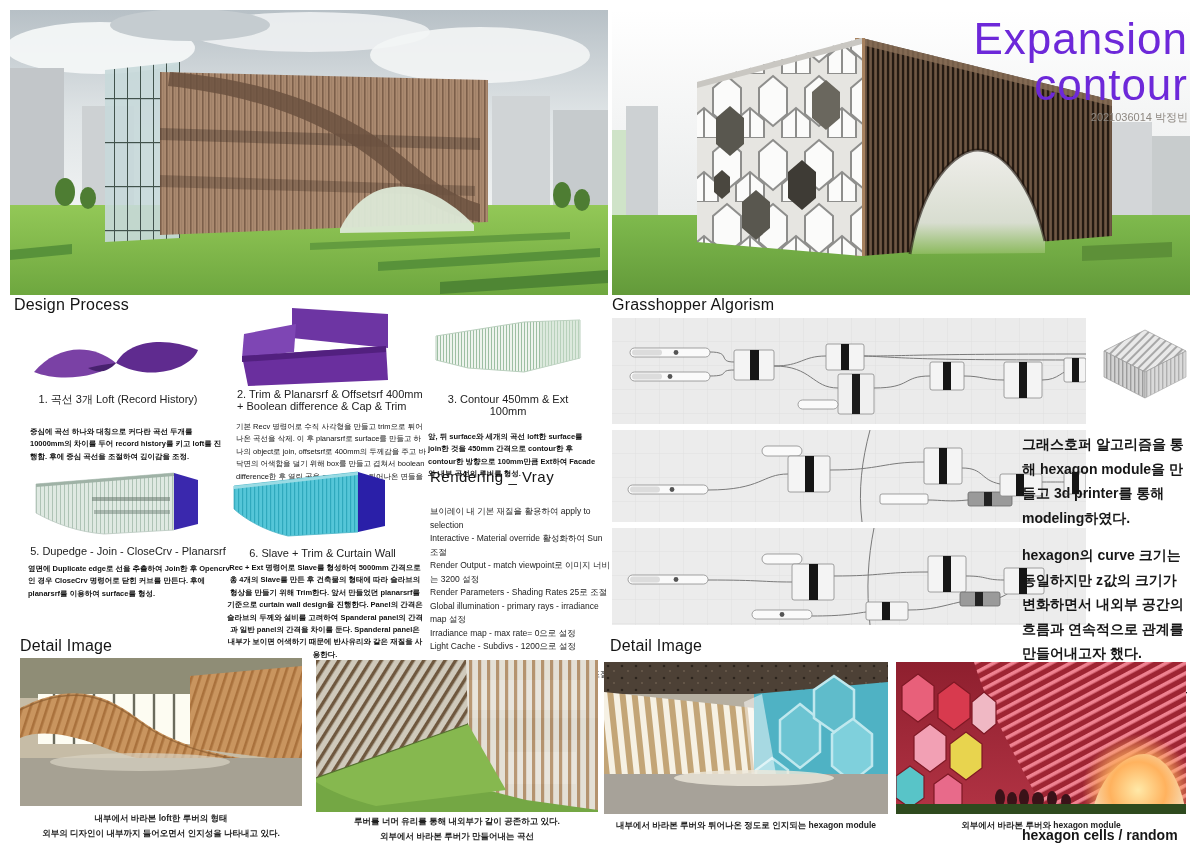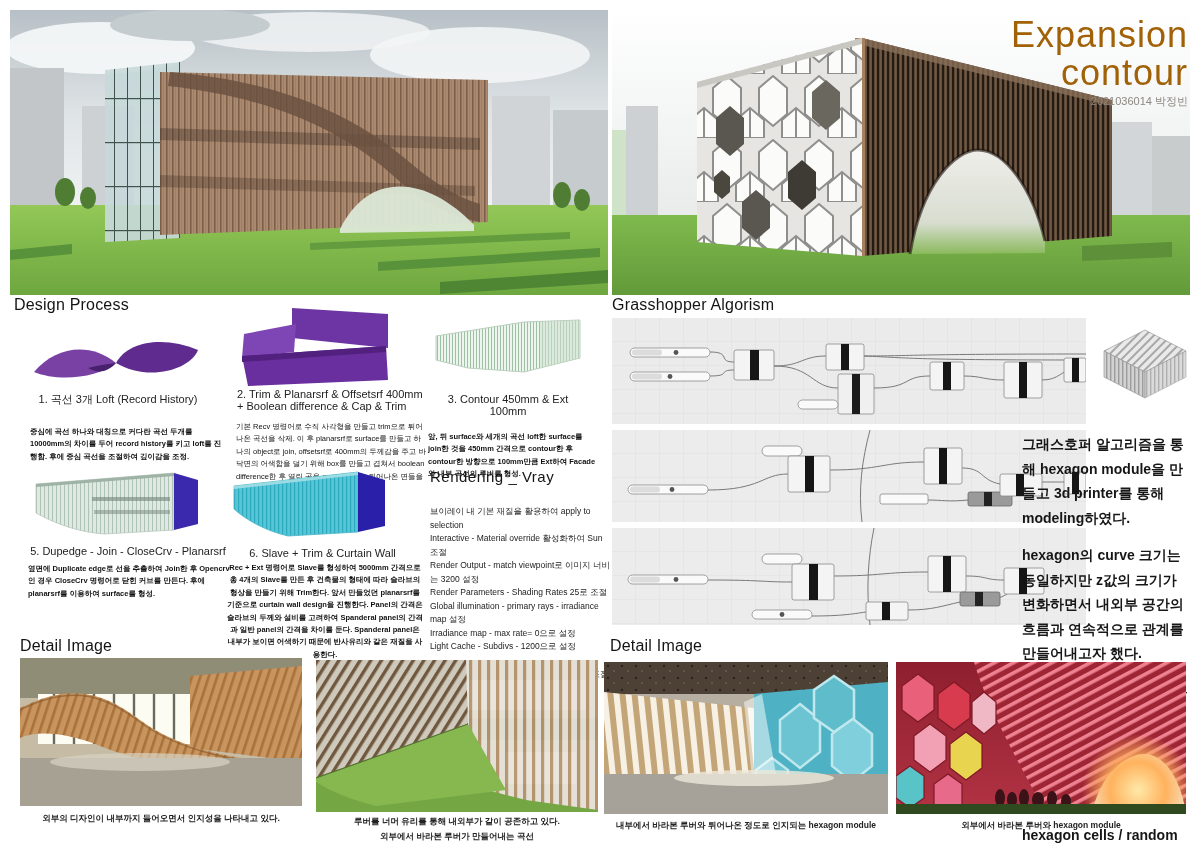--- a/index.html
+++ b/index.html
@@ -1,21 +1,21 @@
 <!DOCTYPE html>
 <html><head>
 <meta charset="utf-8">
 <style>
   html,body{margin:0;padding:0;background:#fff;}
   #board{position:relative;width:1200px;height:849px;background:#fff;overflow:hidden;
          font-family:"Liberation Sans","DejaVu Sans",sans-serif;color:#1a1a1a;}
   .abs{position:absolute;}
   .img-frame{position:absolute;overflow:hidden;}
   .img-frame svg{display:block;width:100%;height:100%;}
-  .title{font-size:36px;font-weight:300;color:#a16207;letter-spacing:1px;line-height:1.05;}
+  .title{font-size:44px;font-weight:300;color:#6d28d9;letter-spacing:1px;line-height:1.05;}
   .student{font-size:11px;color:#8d8780;margin-top:2px;margin-left:20px;}
   .h-section{font-size:16px;font-weight:500;color:#141414;letter-spacing:.2px;}
   .step-label{font-size:11px;font-weight:500;color:#222;}
   .step-desc{font-size:7.5px;font-weight:700;color:#111;line-height:1.65;}
   .vray-head{font-size:15px;font-weight:400;color:#141414;letter-spacing:.5px;}
   .vray-lines div{font-size:8.5px;color:#222;line-height:13.5px;font-weight:500;}
   .vray-footer{margin-top:14px;}
   .note{font-size:14px;font-weight:700;color:#161616;line-height:1.75;margin:0 0 13px 0;}
   .caption{font-size:8.5px;font-weight:700;color:#222;line-height:1.8;text-align:center;}
   .tc{text-align:center;}
@@ -547,20 +547,21 @@
         <ellipse cx="128" cy="136" rx="5" ry="9"></ellipse>
           <ellipse cx="142" cy="138" rx="6" ry="8"></ellipse>
         <ellipse cx="156" cy="137" rx="5" ry="8"></ellipse>
           <ellipse cx="170" cy="139" rx="5" ry="7"></ellipse>
       </g>
       <rect y="142" width="290" height="10" fill="#2e4a1e"></rect>
     </svg>
   </div>
 
   <div class="abs caption" style="left:20px;top:811px;width:282px;">
+    <div>내부에서 바라본 loft한 루버의 형태</div>
     <div>외부의 디자인이 내부까지 들어오면서 인지성을 나타내고 있다.</div>
   </div>
   <div class="abs caption" style="left:316px;top:814px;width:282px;">
     <div>루버를 너머 유리를 통해 내외부가 같이 공존하고 있다.</div>
     <div>외부에서 바라본 루버가 만들어내는 곡선</div>
   </div>
   <div class="abs caption" style="left:896px;top:818px;width:290px;">
     <div>외부에서 바라본 루버와 hexagon module</div>
   </div>
   <div class="abs caption" style="left:604px;top:818px;width:284px;">

